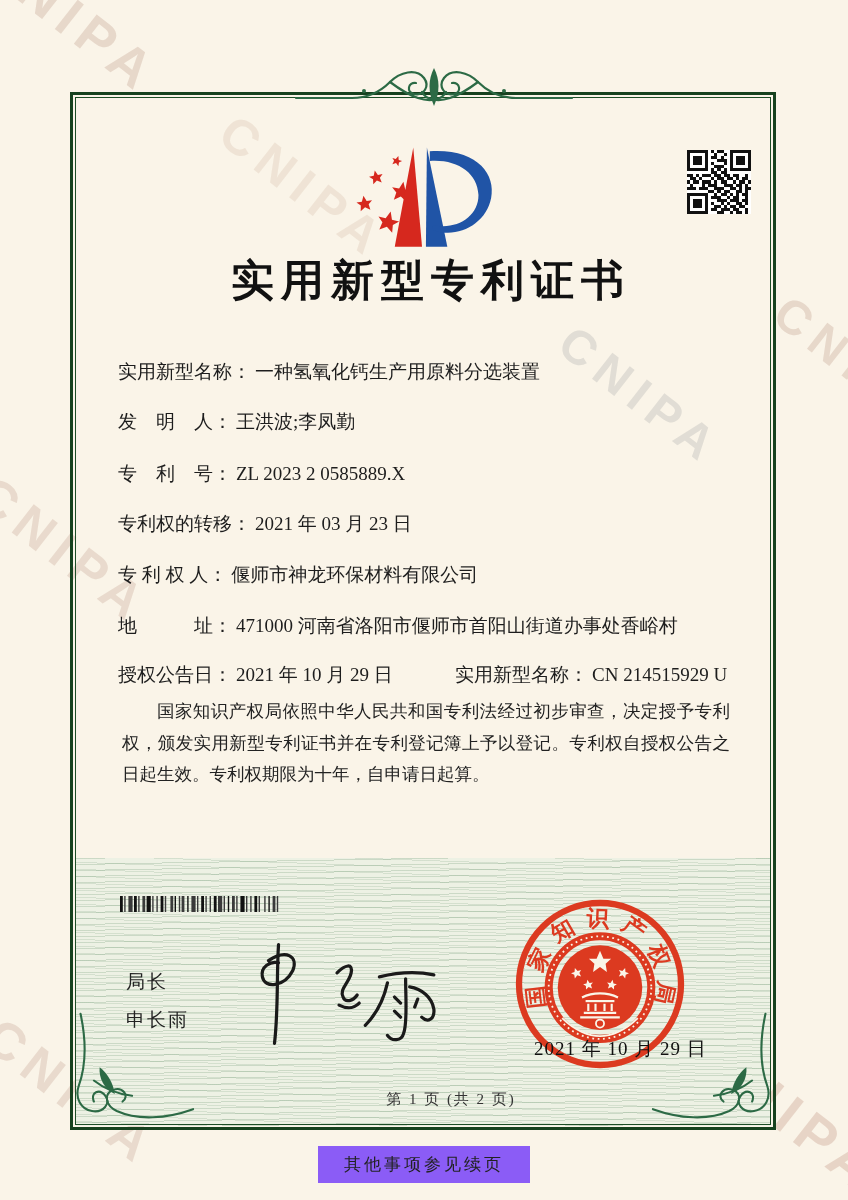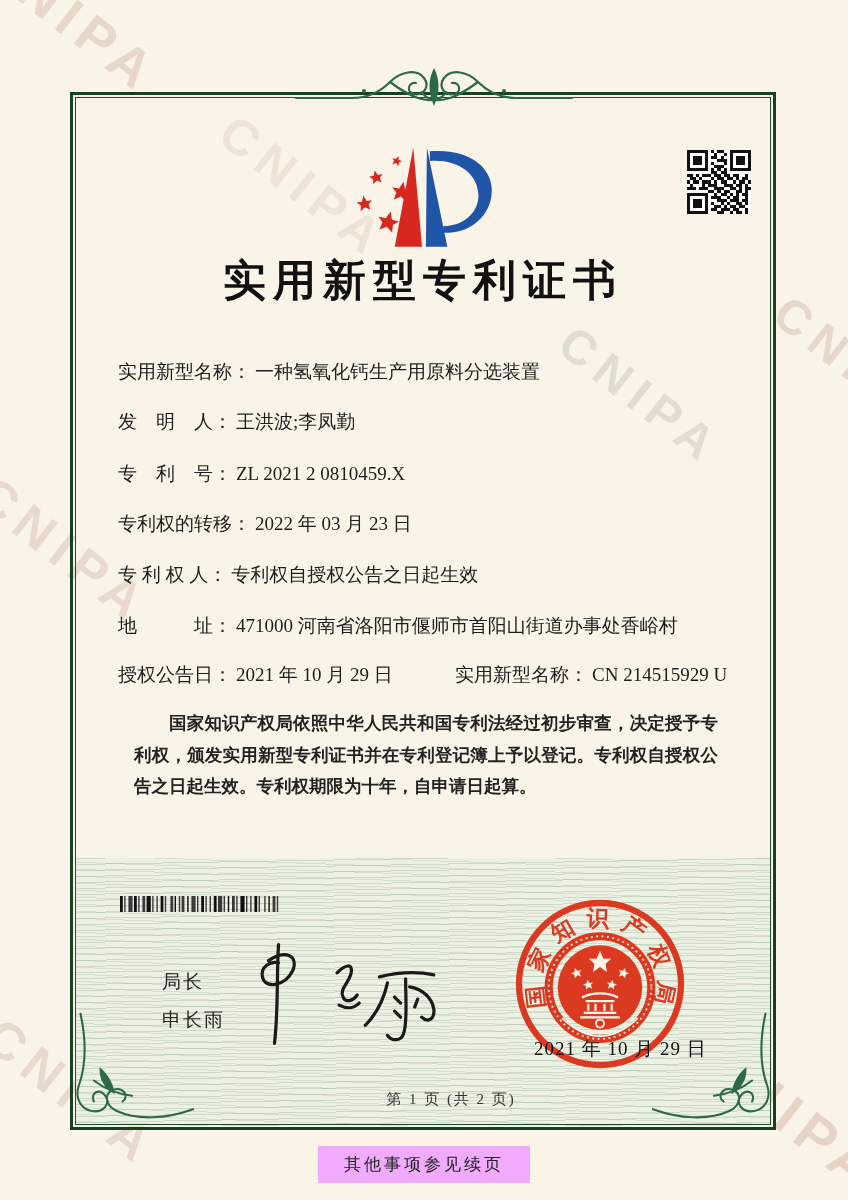--- a/index.html
+++ b/index.html
@@ -40,51 +40,51 @@
   .orn-top{left:294px;top:58px;width:280px;height:56px;}
   .orn-bl{left:71px;top:1012px;width:124px;height:118px;}
   .orn-br{left:651px;top:1012px;width:124px;height:118px;transform:scaleX(-1);}
   
   .content{position:absolute;inset:0;z-index:3;}
   .cert-no{position:absolute;left:100px;top:147px;font-size:19px;letter-spacing:2px;color:#2a2a2a;}
   .logo{position:absolute;left:350px;top:144px;width:146px;height:110px;}
   .qr{position:absolute;left:687px;top:150px;width:64px;height:64px;}
   .title{
     position:absolute;left:70px;top:252px;width:706px;text-align:center;
-    font-size:43px;font-weight:bold;letter-spacing:7px;color:#111;
+    font-size:43px;font-weight:bold;letter-spacing:7px;color:#111;padding-left:8px;
   }
   .fields{position:absolute;left:118px;top:351px;width:630px;font-size:19px;}
   .frow{position:absolute;left:0;white-space:nowrap;}
   .frow:nth-child(1){top:0;margin-top:8px;}
   .frow:nth-child(2){top:58px;text-align:center;}
   .frow:nth-child(3){top:110px;}
   .frow:nth-child(4){top:160px;}
   .frow:nth-child(5){top:211px;}
   .frow:nth-child(6){top:262px;}
   .frow:nth-child(7){top:311px;}
   .fvalue{margin-left:4px;}
   .grant-pair{position:absolute;left:337px;top:0;}
   .paras{
     position:absolute;left:118px;top:692px;width:616px;
     font-size:17.5px;line-height:31.5px;text-align:justify;color:#222;
   }
-  .paras p{margin:16px;text-indent:2em;font-weight:bold;}
+  .paras p{margin:4px;text-indent:2em;}
   .barcode{position:absolute;left:120px;top:896px;width:218px;height:16px;}
-  .signoff{position:absolute;left:126px;top:969px;font-family:Liberation Serif, serif;font-size:19px;letter-spacing:2px;color:#222;margin-left:36px;}
+  .signoff{position:absolute;left:126px;top:969px;font-family:Liberation Serif, serif;font-size:19px;letter-spacing:2px;color:#222;}
   .signoff div{margin-bottom:12px;}
   .signature{position:absolute;left:218px;top:938px;width:232px;height:112px;}
   .seal{position:absolute;left:510px;top:894px;width:180px;height:180px;mix-blend-mode:multiply;}
   .seal-date{
     position:absolute;left:534px;top:1036px;width:170px;font-size:19px;color:#111;
     letter-spacing:1px;white-space:nowrap;z-index:4;
   }
   .page-no{position:absolute;left:70px;top:1090px;width:762px;text-align:center;font-size:15px;letter-spacing:2px;color:#333;z-index:4;}
   .cont-note{
     position:absolute;left:424px;top:1146px;transform:translateX(-50%);
-    background:#f0abfc;padding:7px 26px;font-size:17px;letter-spacing:3px;color:#222;z-index:4;
+    background:#8b5cf6;padding:7px 26px;font-size:17px;letter-spacing:3px;color:#222;z-index:4;
   }
 </style>
 </head>
 <body>
 
 <svg width="0" height="0" style="position:absolute" aria-hidden="true">
   <defs>
     <path id="star5" d="M0,-10 L2.9,-3.1 L9.5,-3.1 L4.8,1.2 L5.9,8.1 L0,4 L-5.9,8.1 L-4.8,1.2 L-9.5,-3.1 L-2.9,-3.1 Z"></path>
   </defs>
 </svg>
@@ -158,27 +158,27 @@
   <div class="title">实用新型专利证书</div>
 
   <div class="fields">
     <div class="frow">
       <span>实用新型名称：</span><span class="fvalue">一种氢氧化钙生产用原料分选装置</span>
     </div>
     <div class="frow">
       <span>发　明　人：</span><span class="fvalue">王洪波;李凤勤</span>
     </div>
     <div class="frow">
-      <span>专　利　号：</span><span class="fvalue">ZL 2021 2 0810459.X</span>
-    </div>
-    <div class="frow">
-      <span>专利权的转移：</span><span class="fvalue">2022 年 03 月 23 日</span>
-    </div>
-    <div class="frow">
-      <span>专 利 权 人：</span><span class="fvalue">专利权自授权公告之日起生效</span>
+      <span>专　利　号：</span><span class="fvalue">ZL 2023 2 0585889.X</span>
+    </div>
+    <div class="frow">
+      <span>专利权的转移：</span><span class="fvalue">2021 年 03 月 23 日</span>
+    </div>
+    <div class="frow">
+      <span>专 利 权 人：</span><span class="fvalue">偃师市神龙环保材料有限公司</span>
     </div>
     <div class="frow">
       <span>地　　　址：</span><span class="fvalue">471000 河南省洛阳市偃师市首阳山街道办事处香峪村</span>
     </div>
     <div class="frow">
       <span>授权公告日：</span><span class="fvalue">2021 年 10 月 29 日</span>
       <span class="grant-pair"><span>实用新型名称：</span><span class="fvalue">CN 214515929 U</span></span>
     </div>
   </div>
 

